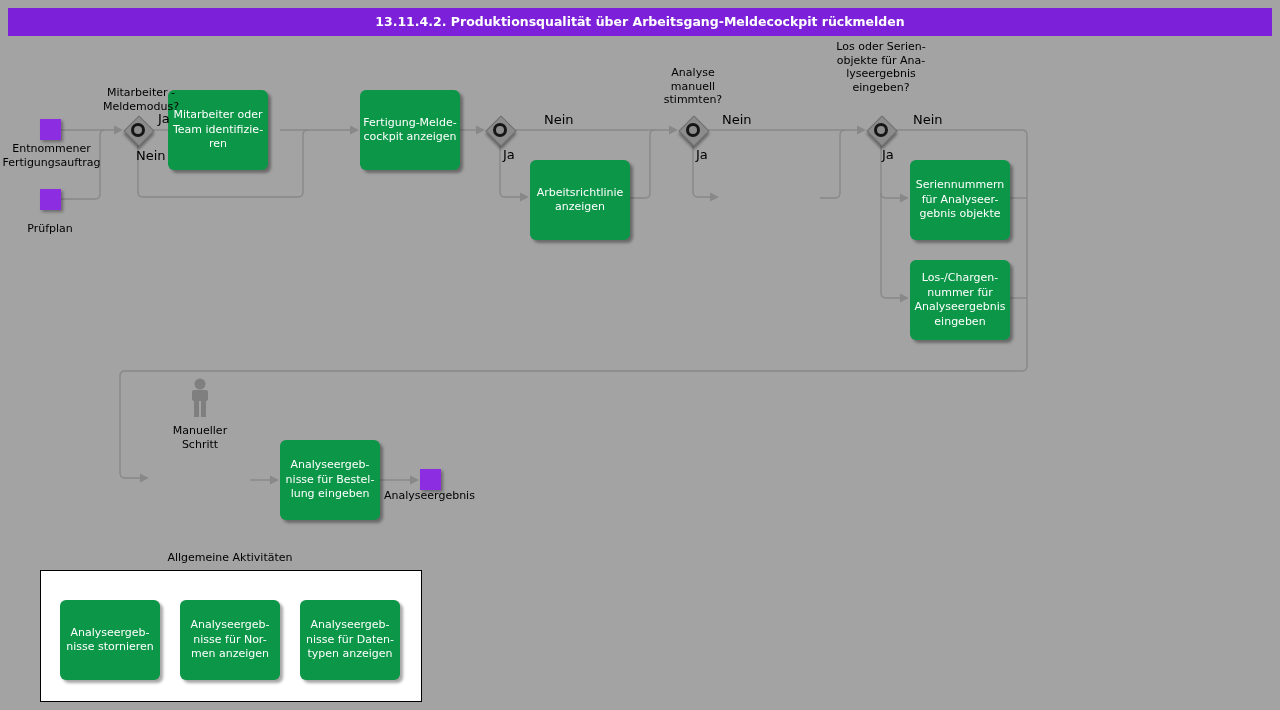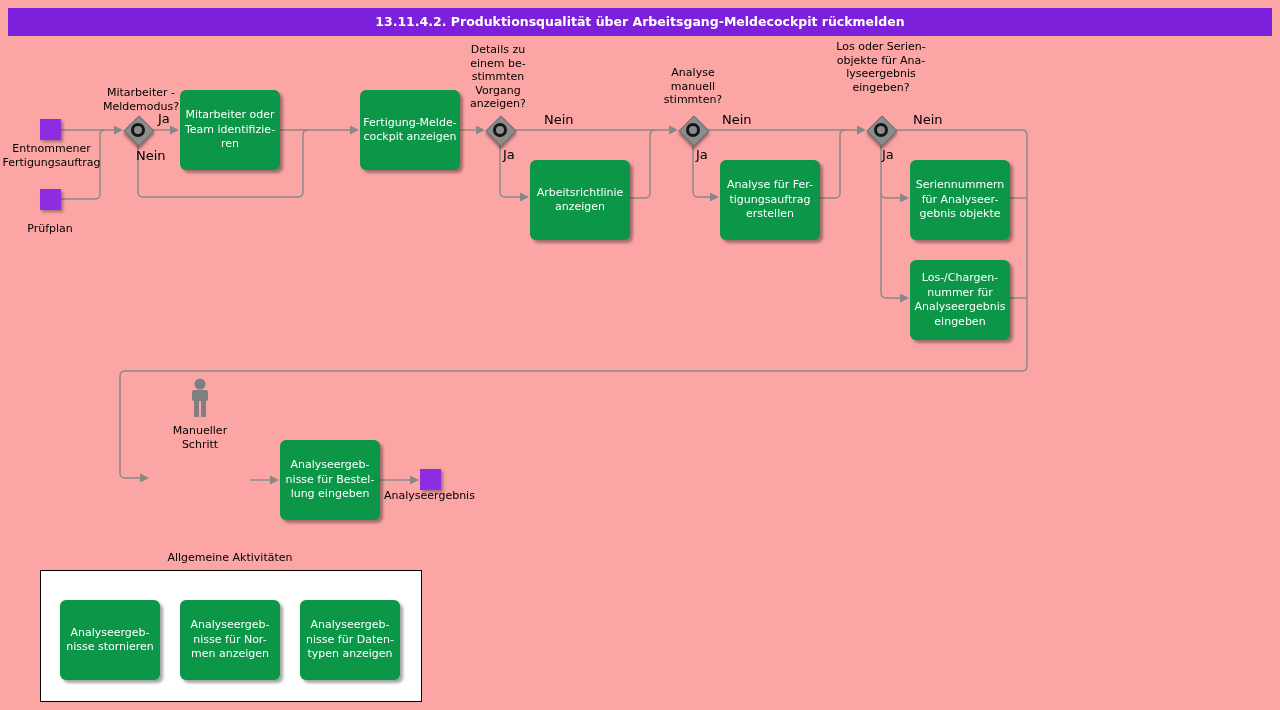--- a/index.html
+++ b/index.html
@@ -1,21 +1,21 @@
 <!DOCTYPE html>
 <html style="--c-title: #7D20DA; --c-green: #0B9648; --c-purple: #8C2DE2; --c-line: #888888; --c-gwgray: #8C8C8C; --c-person: #7F7F7F;"><head>
 <meta charset="utf-8">
 <style>
   :root{
     --c-title:#7D20DA; --c-green:#0B9648; --c-purple:#8C2DE2;
     --c-line:#888888; --c-gwgray:#8C8C8C; --c-person:#7F7F7F;
   }
   html,body{margin:0;padding:0;background:#fff;}
   body{font-family:"DejaVu Sans","Liberation Sans",sans-serif;}
-  .canvas{position:relative;width:1280px;height:710px;background:#fca5a5;overflow:hidden;}
+  .canvas{position:relative;width:1280px;height:710px;background:#a3a3a3;overflow:hidden;}
   .titlebar{
     position:absolute;left:8px;top:8px;width:1264px;height:28px;
     background:var(--c-title);color:#fff;font-weight:bold;font-size:12.5px;
     text-align:center;line-height:28px;
   }
   .wires{position:absolute;left:0;top:0;z-index:1;}
   .wire{stroke:var(--c-line);stroke-width:1.4;fill:none;}
   .ah{fill:var(--c-line);stroke:none;}
   .act{
     position:absolute;z-index:2;width:100px;height:80px;
@@ -105,25 +105,20 @@
   </div>
   <div class="lbl" style="left:91px;top:86px;width:100px">Mitarbeiter -
 Meldemodus?</div>
   <span class="yn" style="left:158px;top:111px">Ja</span>
   <span class="yn" style="left:136px;top:148px">Nein</span>
 
   <div class="gw" style="left:486px;top:116px">
     <div class="gw-d"></div>
     <div class="gw-ring"></div>
   </div>
-  <div class="lbl" style="left:448px;top:43px;width:100px">Details zu
-einem be-
-stimmten
-Vorgang
-anzeigen?</div>
   <span class="yn" style="left:544px;top:112px">Nein</span>
   <span class="yn" style="left:503px;top:147px">Ja</span>
 
   <div class="gw" style="left:679px;top:116px">
     <div class="gw-d"></div>
     <div class="gw-ring"></div>
   </div>
   <div class="lbl" style="left:643px;top:66px;width:100px">Analyse
 manuell
 stimmten?</div>
@@ -134,30 +129,27 @@
     <div class="gw-d"></div>
     <div class="gw-ring"></div>
   </div>
   <div class="lbl" style="left:831px;top:40px;width:100px">Los oder Serien-
 objekte für Ana-
 lyseergebnis
 eingeben?</div>
   <span class="yn" style="left:913px;top:112px">Nein</span>
   <span class="yn" style="left:882px;top:147px">Ja</span>
 
-  <div class="act" style="left:180px;top:90px">Mitarbeiter oder
+  <div class="act" style="left:168px;top:90px">Mitarbeiter oder
 Team identifizie-
 ren</div>
   <div class="act" style="left:360px;top:90px">Fertigung-Melde-
 cockpit anzeigen</div>
   <div class="act" style="left:530px;top:160px">Arbeitsrichtlinie
 anzeigen</div>
-  <div class="act" style="left:720px;top:160px">Analyse für Fer-
-tigungsauftrag
-erstellen</div>
   <div class="act" style="left:910px;top:160px">Seriennummern
 für Analyseer-
 gebnis objekte</div>
   <div class="act" style="left:910px;top:260px">Los-/Chargen-
 nummer für
 Analyseergebnis
 eingeben</div>
   <div class="act" style="left:280px;top:440px">Analyseergeb-
 nisse für Bestel-
 lung eingeben</div>

